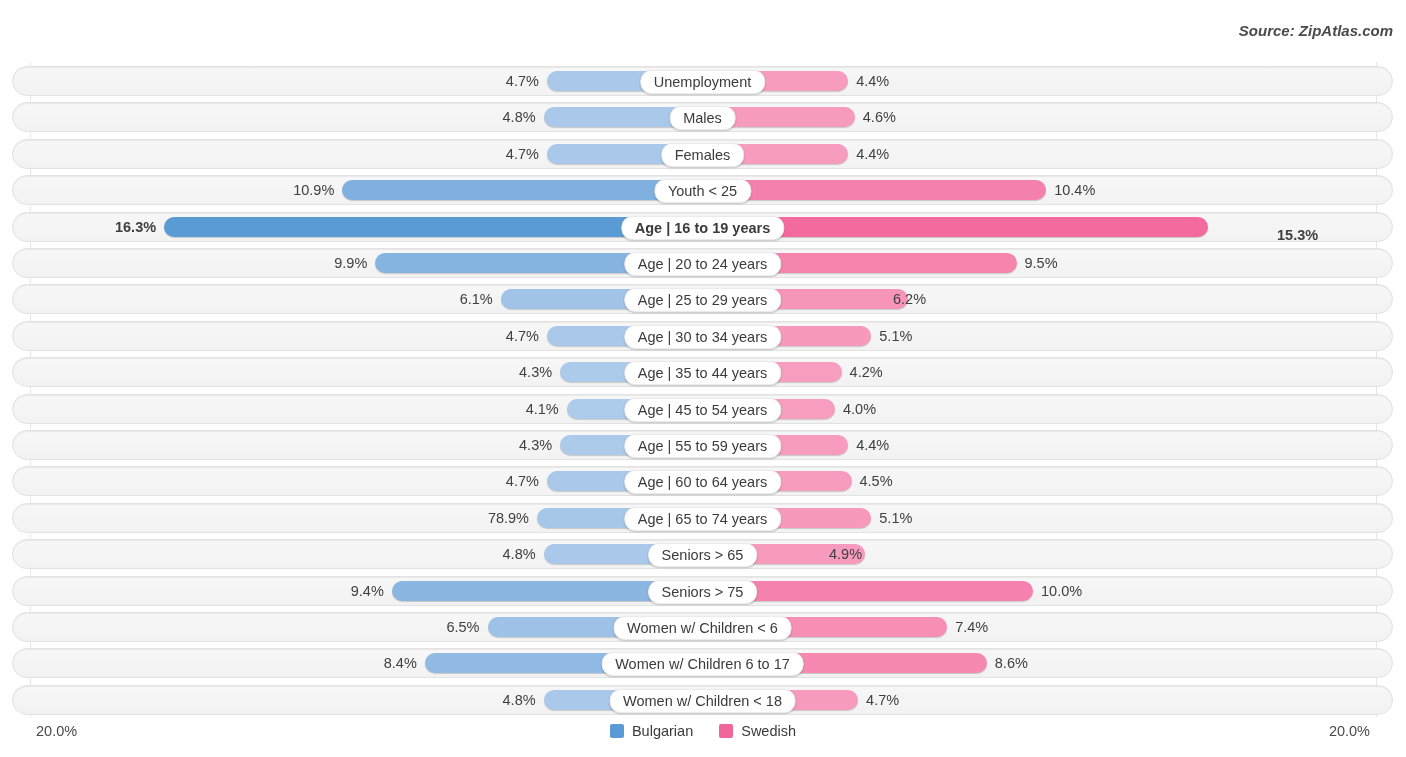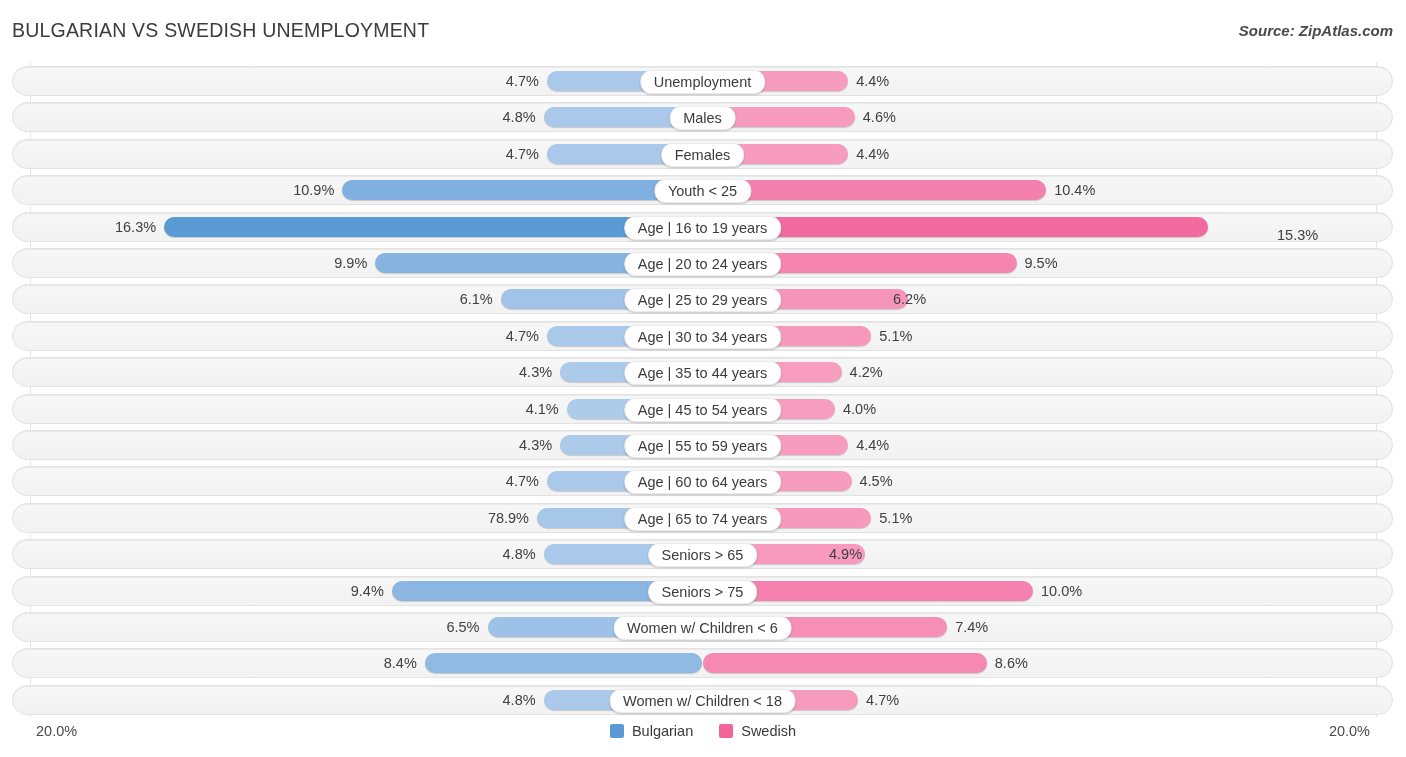--- a/index.html
+++ b/index.html
@@ -78,21 +78,20 @@
     display:flex;justify-content:center;align-items:center;gap:26px;
   }
   .legend-item{display:flex;align-items:center;gap:8px;}
   .legend-swatch{width:14px;height:14px;border-radius:2px;display:block;}
   .legend-label{font-size:14.5px;color:#3b3b3b;white-space:nowrap;}
 </style>
 </head>
 <body>
 
 <div id="header">
-  <div id="chart-title">BULGARIAN VS SWEDISH UNEMPLOYMENT</div>
   <div id="source-note">Source: ZipAtlas.com</div>
 </div>
 
 <div id="plot">
   <div class="gridline" id="gridline-left"></div>
   <div class="gridline" id="gridline-right"></div>
   <div id="rows">
       <div class="row" style="top: 4px;">
         <div class="track"></div>
         <div class="bar bar-left" style="width: 155.1px; background: rgb(169, 200, 234);"></div>
@@ -118,21 +117,21 @@
         <div class="cat">Females</div>
       </div>
       <div class="row" style="top: 113.2px;">
         <div class="track"></div>
         <div class="bar bar-left" style="width: 359.7px; background: rgb(127, 176, 223);"></div>
         <div class="bar bar-right" style="width: 343.2px; background: rgb(244, 128, 173);"></div>
         <div class="val val-left" style="right: 1058.7px;">10.9%</div>
         <div class="val val-right" style="left: 1042.2px;">10.4%</div>
         <div class="cat">Youth &lt; 25</div>
       </div>
-      <div class="row" style="top: 149.6px;">
+      <div class="row" style="top: 149.6px; font-weight: bold;">
         <div class="track"></div>
         <div class="bar bar-left" style="width: 537.9px; background: rgb(91, 155, 213);"></div>
         <div class="bar bar-right" style="width: 504.9px; background: rgb(242, 106, 158);"></div>
         <div class="val val-left" style="right: 1236.9px;">16.3%</div>
         <div class="val val-right" style="left: 1265px; margin-top: 8px;">15.3%</div>
         <div class="cat">Age | 16 to 19 years</div>
       </div>
       <div class="row" style="top: 186px;">
         <div class="track"></div>
         <div class="bar bar-left" style="width: 326.7px; background: rgb(134, 180, 224);"></div>
@@ -220,20 +219,21 @@
         <div class="val val-left" style="right: 913.5px;">6.5%</div>
         <div class="val val-right" style="left: 943.2px;">7.4%</div>
         <div class="cat">Women w/ Children &lt; 6</div>
       </div>
       <div class="row" style="top: 586.4px;">
         <div class="track"></div>
         <div class="bar bar-left" style="width: 277.2px; background: rgb(144, 186, 227);"></div>
         <div class="bar bar-right" style="width: 283.8px; background: rgb(245, 137, 178);"></div>
         <div class="val val-left" style="right: 976.2px;">8.4%</div>
         <div class="val val-right" style="left: 982.8px;">8.6%</div>
+        <div class="cat">Women w/ Children 6 to 17</div>
       </div>
       <div class="row" style="top: 622.8px;">
         <div class="track"></div>
         <div class="bar bar-left" style="width: 158.4px; background: rgb(169, 200, 234);"></div>
         <div class="bar bar-right" style="width: 155.1px; background: rgb(247, 155, 190);"></div>
         <div class="val val-left" style="right: 857.4px;">4.8%</div>
         <div class="val val-right" style="left: 854.1px;">4.7%</div>
         <div class="cat">Women w/ Children &lt; 18</div>
       </div>
     </div>

